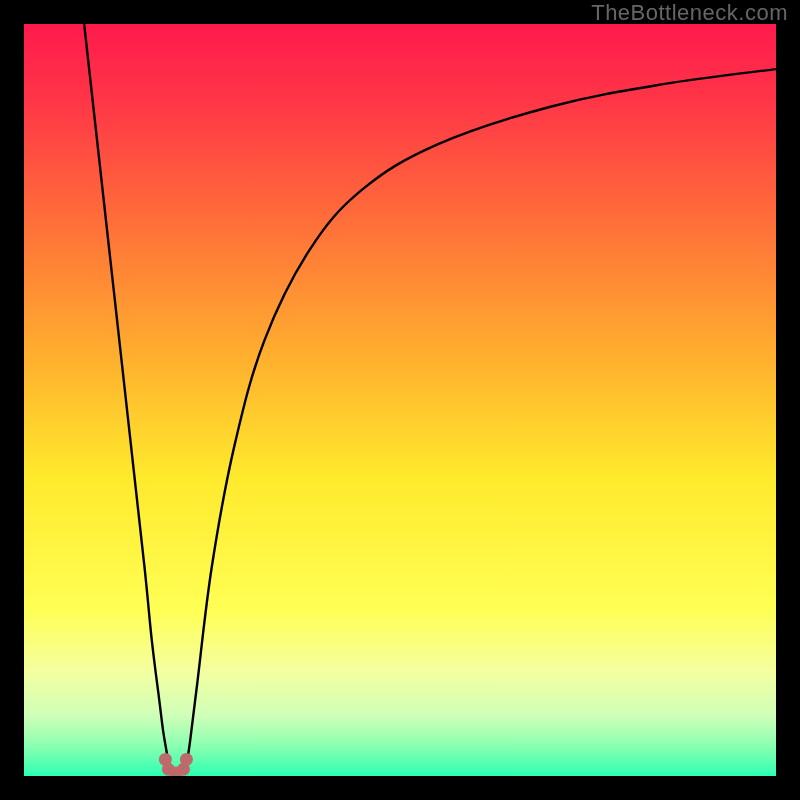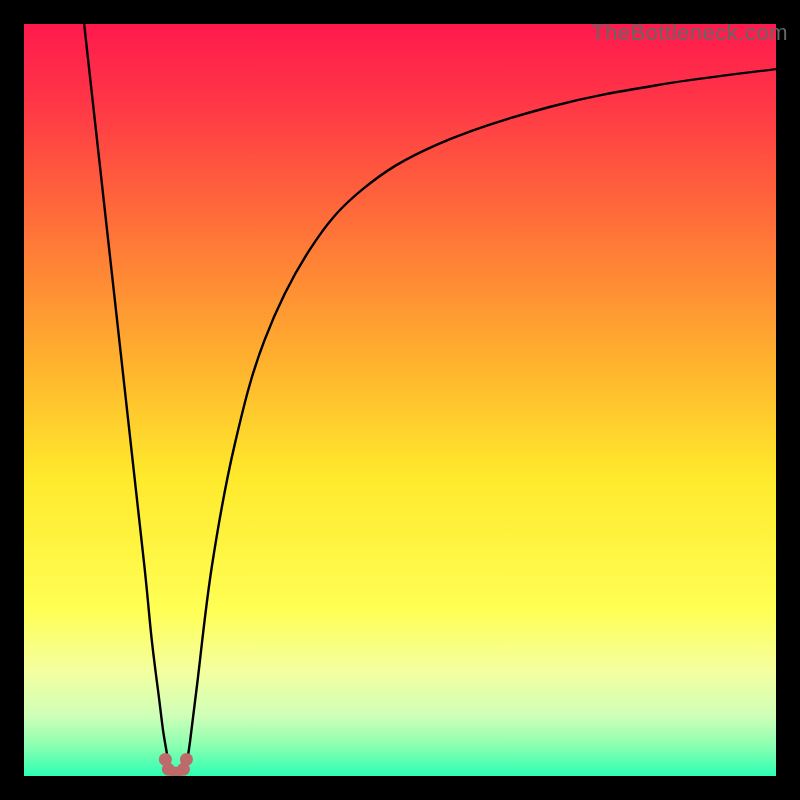--- a/index.html
+++ b/index.html
@@ -11,21 +11,21 @@
     font-family: Arial, sans-serif;
   }
   .outer {
     width: 800px;
     height: 800px;
     background: #000;
     position: relative;
   }
   .watermark {
     position: absolute;
-    top: 20px;
+    top: 0;
     right: 12px;
     color: #666;
     font-size: 22px;
     font-weight: 500;
     letter-spacing: 0.5px;
     z-index: 10;
   }
   .plot {
     position: absolute;
     left: 24px;

